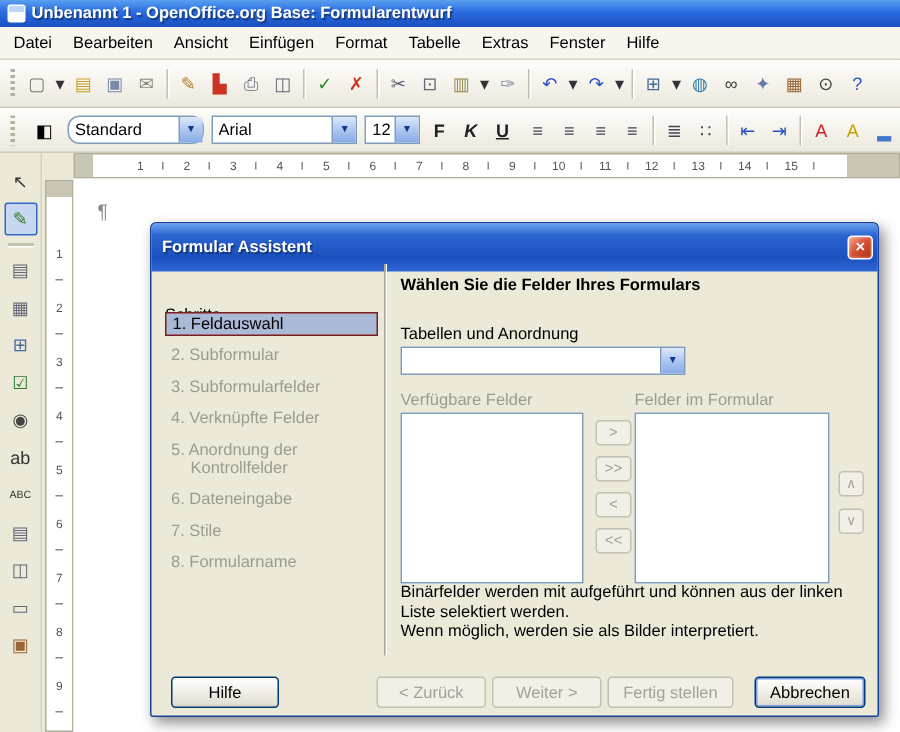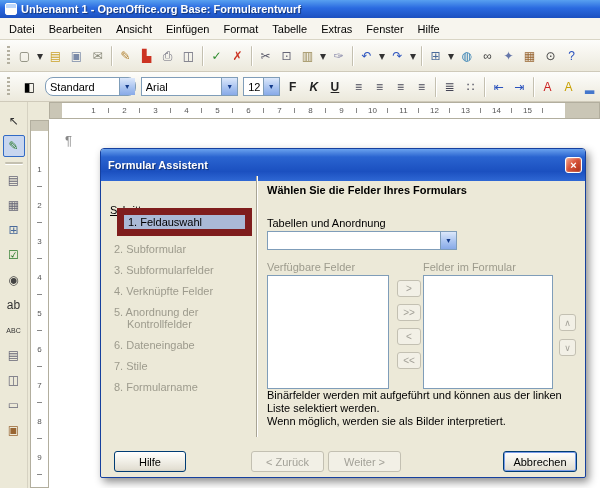--- a/index.html
+++ b/index.html
@@ -94,21 +94,21 @@
   .dlg-close { margin-left:auto; width:17px; height:16px; border:1px solid #fff; border-radius:3px;
     display:flex; align-items:center; justify-content:center; color:#fff; font-weight:bold; font-size:11px;
     background:linear-gradient(135deg,#f4a58a 0%,var(--close-red) 45%,#a82c14 100%);
     box-shadow:inset 0 0 2px rgba(255,255,255,.6); text-shadow:none; }
   .dlg-body { position:absolute; top:21px; left:0; right:0; bottom:0; }
   .steps-header { position:absolute; left:9px; top:14px; font-weight:normal; text-decoration:underline;margin-top:20px; }
   .steps { position:absolute; left:9px; top:38px; width:142px; }
   .step { margin-bottom:5px; color:#000; }
   .step span { display:block; padding:2px 4px 2px 17px; text-indent:-13px; }
   .step[data-state="disabled"] { color:var(--disabled-text); }
-  .step[data-state="active"] span { background:var(--selection-bg); border:7px solid #7f1d1d; padding-top:1px; padding-bottom:1px;margin-left:7px; }
+  .step[data-state="active"] span { background:var(--selection-bg); border:1px solid #7f1d1d; padding-top:1px; padding-bottom:1px; }
   .divider { position:absolute; left:155px; top:6px; bottom:40px; width:2px;
     border-left:1px solid #a8a494; border-right:1px solid #fff; }
   .heading { position:absolute; left:166px; top:14px; font-weight:bold; }
   .lbl { position:absolute; color:#000; }
   .tables-lbl { left:166px; top:47px; }
   .tables-combo { position:absolute; left:166px; top:61px; width:190px; }
   .avail-lbl { left:166px; top:91px; color:var(--disabled-text); }
   .formf-lbl { left:322px; top:91px; color:var(--disabled-text); }
   .listbox { position:absolute; top:105px; height:114px; background:#fff;
     border:1px solid var(--list-border); }
@@ -617,18 +617,19 @@
         </div>
 
       <div class="note" data-name="note-text">
         <div data-name="note-line-1">Binärfelder werden mit aufgeführt und können aus der linken Liste selektiert werden.</div>
         <div data-name="note-line-2">Wenn möglich, werden sie als Bilder interpretiert.</div>
       </div>
 
       <div class="xp-btn btn-help" data-name="help-button">Hilfe</div>
       <div class="xp-btn btn-back" data-name="back-button" data-state="disabled">&lt; Zurück</div>
       <div class="xp-btn btn-next" data-name="next-button" data-state="disabled">Weiter &gt;</div>
+      <div class="xp-btn btn-finish" data-name="finish-button" data-state="disabled">Fertig stellen</div>
       <div class="xp-btn btn-cancel" data-name="cancel-button">Abbrechen</div>
 
     </div>
   </div>
 
 </div>
 
 </body></html>

